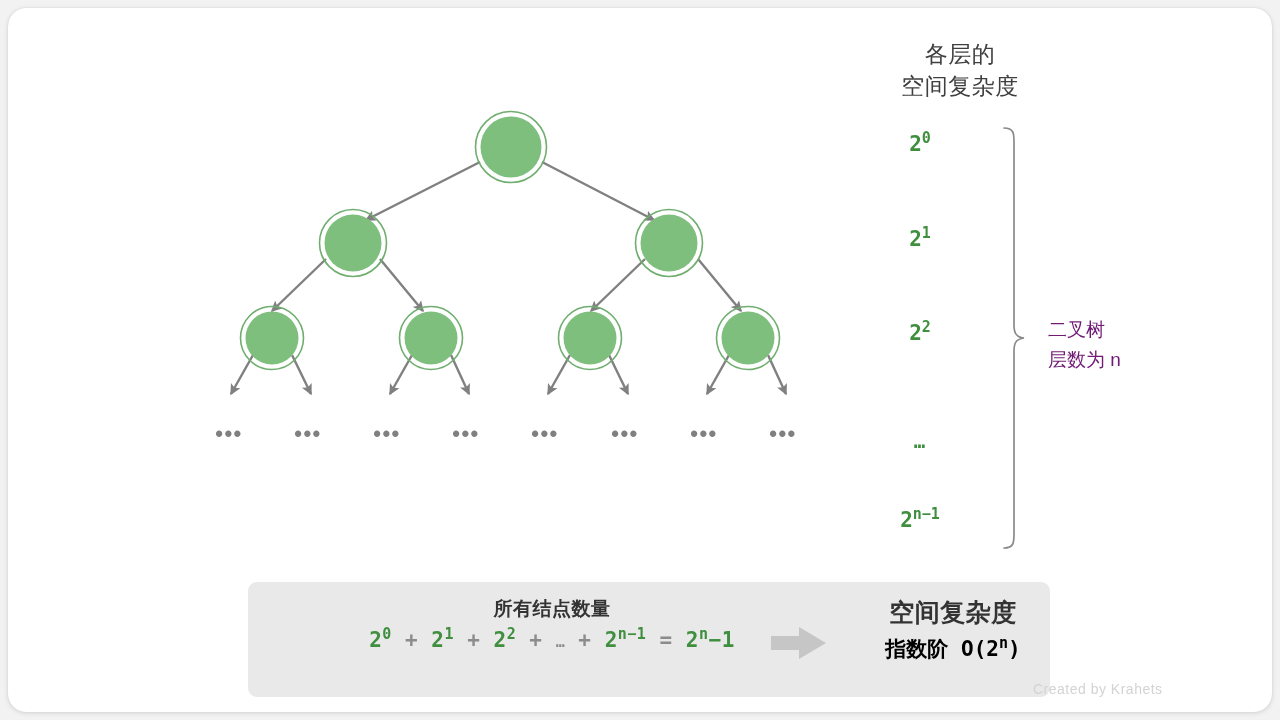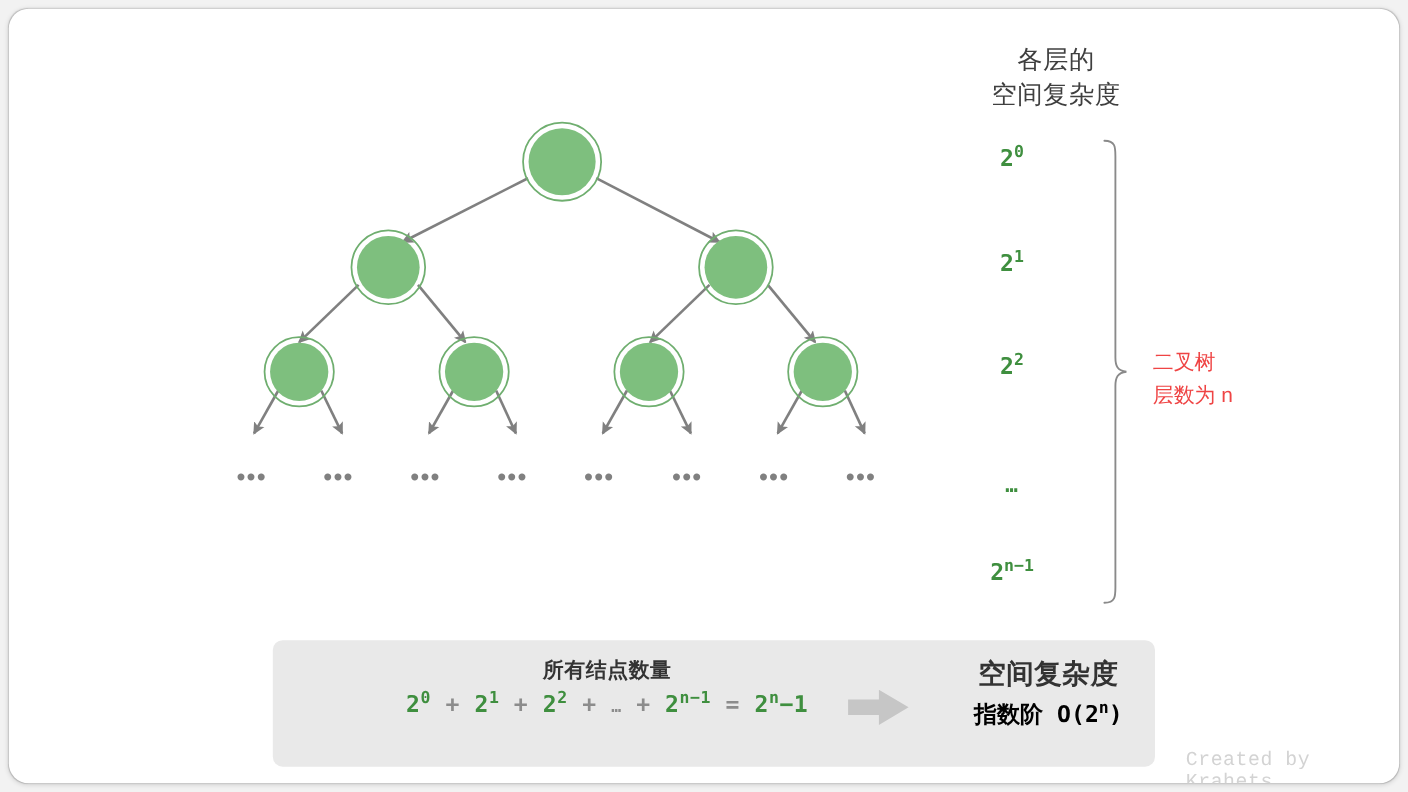--- a/index.html
+++ b/index.html
@@ -71,21 +71,21 @@
   .level-label.dots {
     font-size: 19px;
     letter-spacing: 1px;
   }
 
   
   #brace-label {
     left: 1040px;
     top: 307px;
     width: 160px;
-    color: #ef4444;
+    color: #701a75;
     font-size: 19px;
     line-height: 30px;
     font-weight: 500;
     text-align: left;
   }
 
   
   .tree-dots {
     position: absolute;
     color: #808080;
@@ -159,25 +159,25 @@
     font-size: 21px;
     font-weight: bold;
     white-space: nowrap;
     font-family: "DejaVu Sans Mono", "Liberation Mono", monospace;
   }
   #complexity-value sup { font-size: 15px; vertical-align: super; line-height: 0; }
   #complexity-value .cn { font-family: "Liberation Sans", "DejaVu Sans", sans-serif; }
 
   
   #credit {
-    left: 1070px;
+    left: 1025px;
     top: 673px;
     color: #d3d3d3;
-    font-family: Liberation Mono, monospace;
-    font-size: 18px;
+    font-family: Liberation Sans, sans-serif;
+    font-size: 14px;
     letter-spacing: 0.5px;
   }
 </style>
 </head>
 <body>
 
 <div id="stage">
   <div id="card">
 
     <svg id="tree-svg" viewBox="0 0 1264 704">

